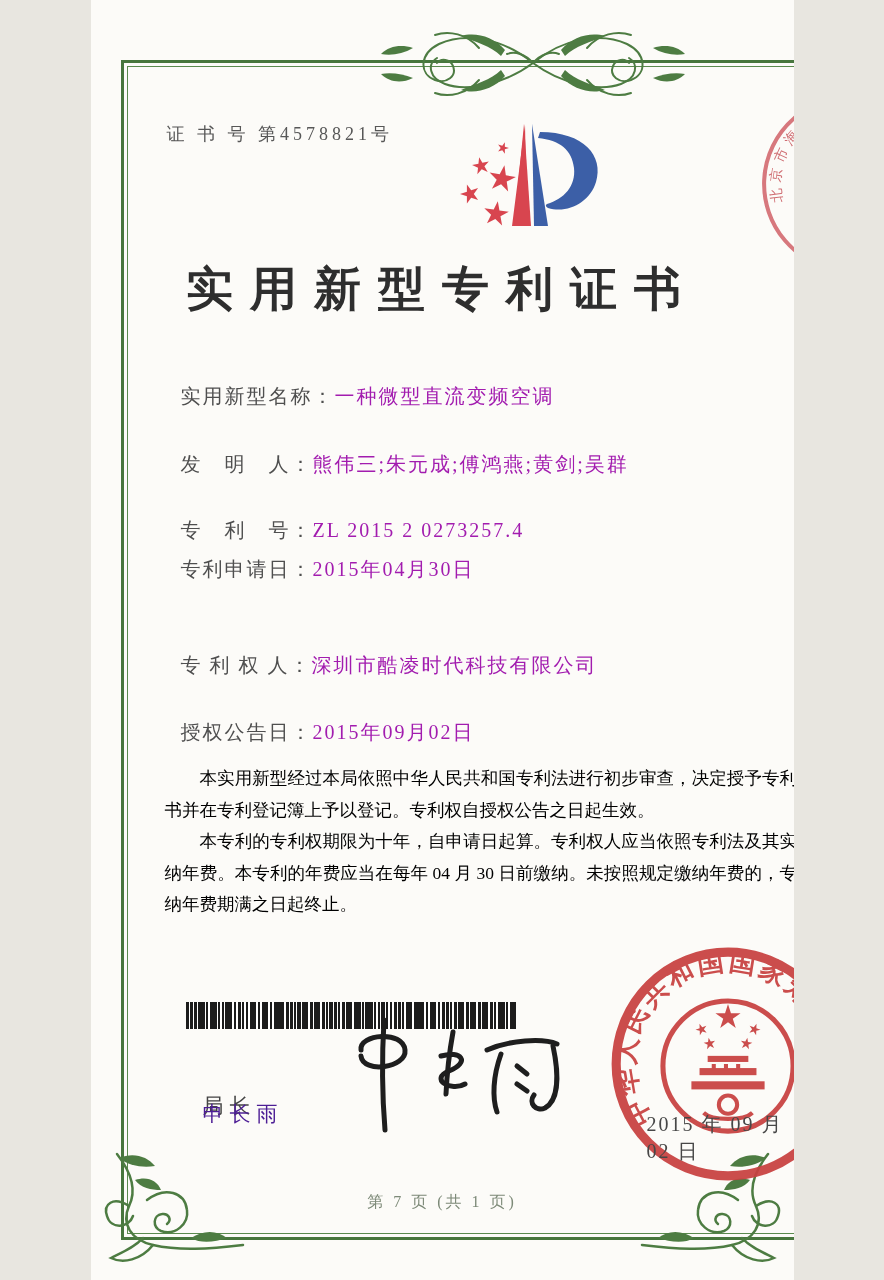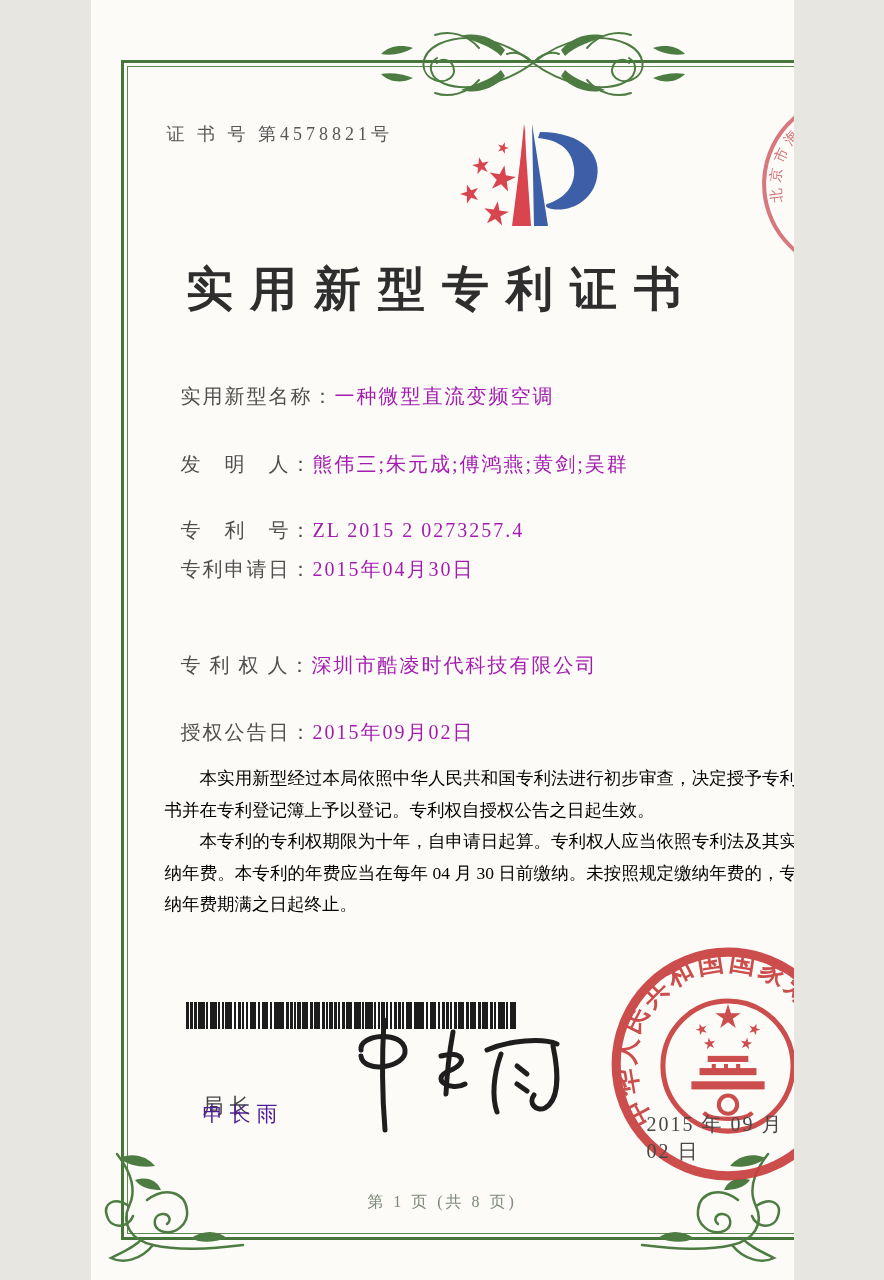--- a/index.html
+++ b/index.html
@@ -219,15 +219,15 @@
     <text font-size="14" fill="#c9595f" letter-spacing="5" font-family="Liberation Serif, DejaVu Serif, serif">
       <textPath href="#stampTop" startOffset="50%" text-anchor="middle">北京市海淀区地方税务局</textPath>
     </text>
     <text font-size="14" fill="#c9595f" letter-spacing="4" font-family="Liberation Serif, DejaVu Serif, serif">
       <textPath href="#stampBot" startOffset="50%" text-anchor="middle">国家知识产权局</textPath>
     </text>
     <text x="95" y="88" font-size="16" fill="#c9595f" text-anchor="middle" letter-spacing="3" font-family="Liberation Serif, DejaVu Serif, serif">印 花 税</text>
     <text x="95" y="110" font-size="16" fill="#c9595f" text-anchor="middle" letter-spacing="2" font-family="Liberation Serif, DejaVu Serif, serif">代扣专用章</text>
   </svg>
 
-  <div class="page-footer">第 1 页 (共 8 页)</div>
+  <div class="page-footer">第 7 页 (共 1 页)</div>
 
 </div>
 
 </body></html>

